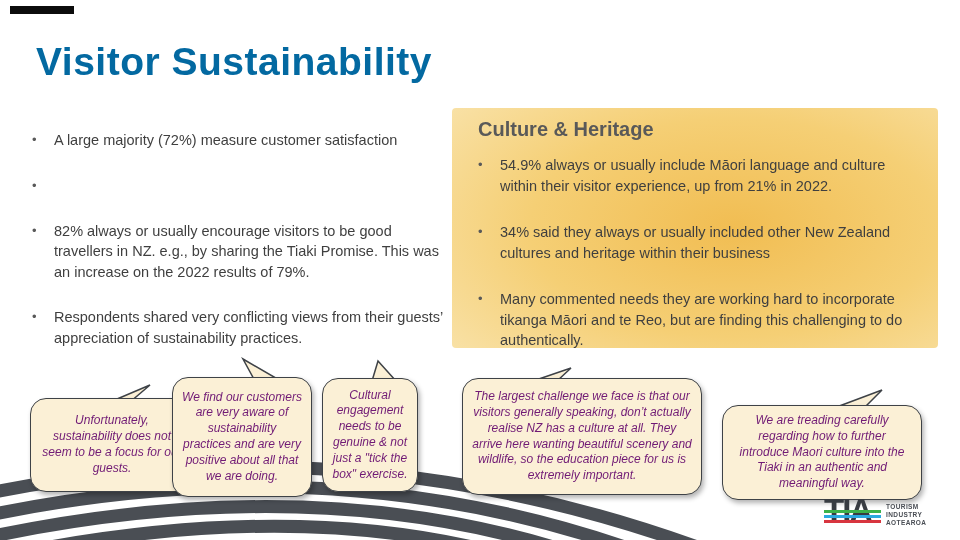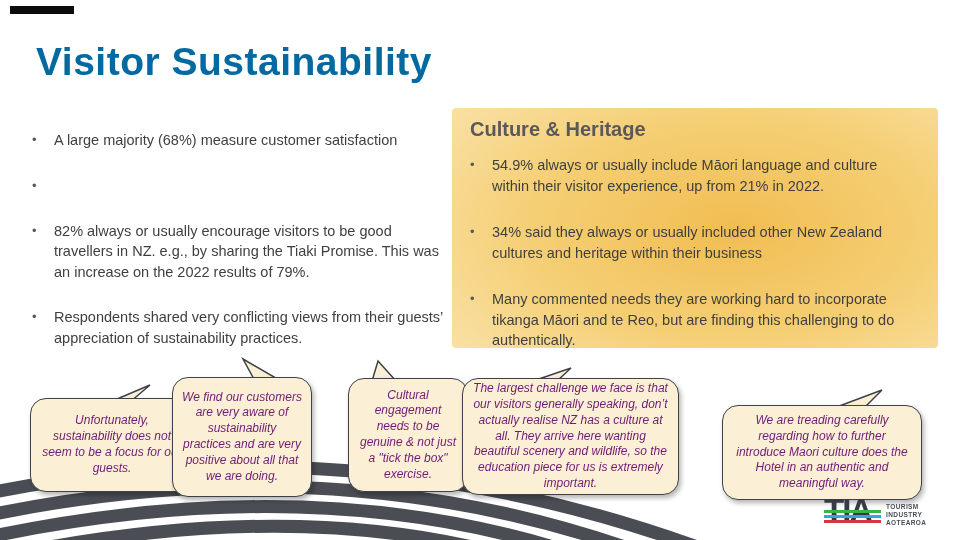--- a/index.html
+++ b/index.html
@@ -35,21 +35,21 @@
     flex: 0 0 22px; color: #595959; font-size: 13px; line-height: 1.55;
   }
   
   .panel {
     position: absolute; left: 452px; top: 108px;
     width: 486px; height: 240px;
     border-radius: 4px;
     background: radial-gradient(120% 130% at 58% 50%,
       #f1bd52 0%, #f5cf75 35%, #f9e3ab 65%, #fdf4da 100%);
     box-sizing: border-box;
-    padding: 10px 20px 0 18px;
+    padding: 10px 20px 0 26px;
   }
   .panel h2 {
     margin: 0 0 14px 0;
     font-size: 20px; font-weight: 800; color: #595959;
   }
   .panel ul { list-style: none; margin: 0; padding: 0; }
   .panel li {
     display: flex; margin-bottom: 26px;
     font-size: 14.5px; line-height: 1.42; color: #3f3f3f;
   }
@@ -62,22 +62,22 @@
     box-shadow: 2px 3px 5px rgba(0,0,0,0.30);
     display: flex; align-items: center; justify-content: center;
     box-sizing: border-box;
     padding: 6px 9px;
     text-align: center;
     font-style: italic;
     font-size: 12px; line-height: 1.32; color: #701a75;
   }
   .b1 { left: 30px;  top: 398px; width: 164px; height: 94px;  }
   .b2 { left: 172px; top: 377px; width: 140px; height: 120px; }
-  .b3 { left: 348px; top: 378px; width: 120px; height: 114px; }
-  .b4 { left: 462px; top: 378px; width: 217px; height: 117px; }
+  .b3 { left: 322px; top: 378px; width: 96px; height: 114px; }
+  .b4 { left: 462px; top: 378px; width: 240px; height: 117px; }
   .b5 { left: 722px; top: 405px; width: 200px; height: 95px;  }
   .tail { position: absolute; overflow: visible; }
   .tail polygon { fill: #fbf0d6; stroke: #3e4247; stroke-width: 1.5; }
   
   .waves { position: absolute; left: 0; top: 430px; width: 960px; height: 110px; }
   .waves path { fill: none; stroke: #4a4e54; stroke-width: 13; }
   
   .logo { position: absolute; left: 824px; top: 496px; width: 120px; height: 40px; }
   .logo-mark {
     position: absolute; left: 0; top: -4px;
@@ -99,21 +99,21 @@
 
 <div class="slide">
 
   <div class="topbar"></div>
 
   <h1 class="title">Visitor Sustainability</h1>
 
   <ul class="left-list">
     <li>
       <span class="dot">•</span>
-      <span>A large majority (68%) measure customer satisfaction</span>
+      <span>A large majority (72%) measure customer satisfaction</span>
     </li>
     <li>
       <span class="dot">•</span>
     </li>
     <li>
       <span class="dot">•</span>
       <span>82% always or usually encourage visitors to be good travellers in NZ. e.g., by sharing the Tiaki Promise. This was an increase on the 2022 results of 79%.</span>
     </li>
     <li>
       <span class="dot">•</span>
@@ -168,21 +168,21 @@
   <div class="bubble b2">
     <span>We find our customers are very aware of sustainability practices and are very positive about all that we are doing.</span>
   </div>
   <div class="bubble b3">
     <span>Cultural engagement needs to be genuine &amp; not just a "tick the box" exercise.</span>
   </div>
   <div class="bubble b4">
     <span>The largest challenge we face is that our visitors generally speaking, don’t actually realise NZ has a culture at all. They arrive here wanting beautiful scenery and wildlife, so the education piece for us is extremely important.</span>
   </div>
   <div class="bubble b5">
-    <span>We are treading carefully regarding how to further introduce Maori culture does the Hotel in an authentic and meaningful way.</span>
+    <span>We are treading carefully regarding how to further introduce Maori culture into the Tiaki in an authentic and meaningful way.</span>
   </div>
 
   <div class="logo">
     <div class="logo-mark">TIA</div>
     <div class="stripe green"></div>
     <div class="stripe cyan"></div>
     <div class="stripe red"></div>
     <div class="logo-text">
       <div>TOURISM</div>
       <div>INDUSTRY</div>

